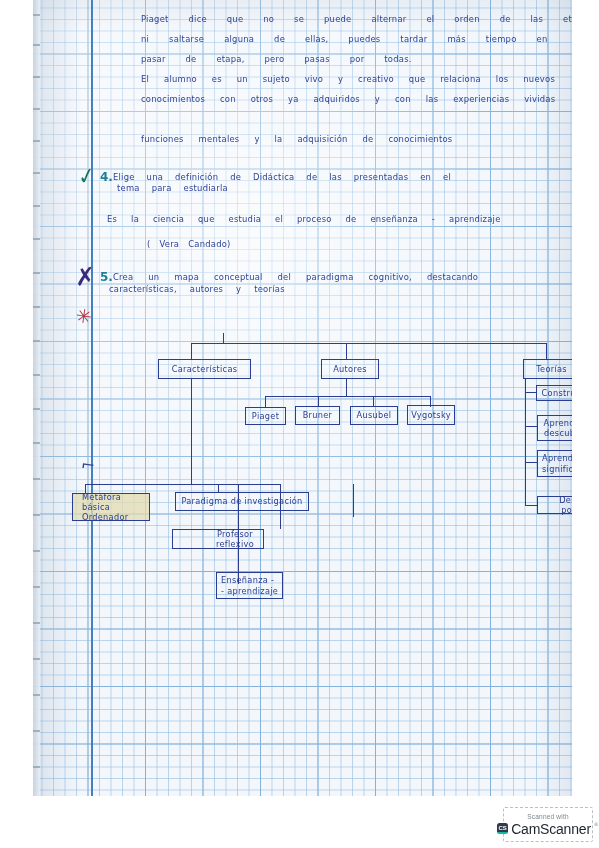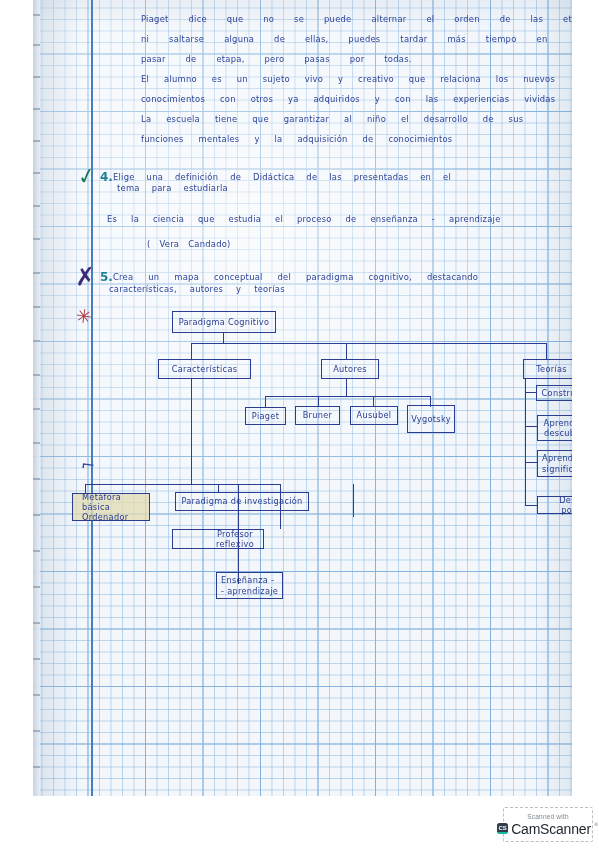--- a/index.html
+++ b/index.html
@@ -191,43 +191,39 @@
 
   <div style="position:absolute;left:58px;top:0;width:1.6px;height:796px;background:rgba(60,120,185,.95);"></div>
 
   <div class="pline xwide" style="top:14px;">Piaget dice que no se puede alternar el orden de las etapas,</div>
   <div class="pline xwide" style="top:34px;">ni saltarse alguna de ellas, puedes tardar más tiempo en</div>
   <div class="pline xwide" style="top:54px;">pasar de etapa, pero pasas por todas.</div>
 
   <div class="pline wide" style="top:74px;">El alumno es un sujeto vivo y creativo que relaciona los nuevos</div>
   <div class="pline wide" style="top:94px;">conocimientos con otros ya adquiridos y con las experiencias vividas</div>
 
-  <div class="pline wide" style="top:114px;">La escuela tiene que garantizar al niño el desarrollo de sus</div>
   <div class="pline wide" style="top:134px;">funciones mentales y la adquisición de conocimientos</div>
 
   <div class="check-green" style="left:44px;top:163px;">✓</div>
   <div class="qnum" style="left:67px;top:170px;">4.</div>
   <div class="qtext" style="left:80px;top:172px;">Elige una definición de Didáctica de las presentadas en el</div>
   <div class="qtext" style="left:84px;top:183px;">tema para estudiarla</div>
 
   <div class="qtext" style="left:74px;top:214px;word-spacing:11px;">Es la ciencia que estudia el proceso de enseñanza - aprendizaje</div>
   <div class="qtext" style="left:74px;top:239px;word-spacing:6px;margin-left:40px;">( Vera  Candado)</div>
 
   <div class="check-purple" style="left:42px;top:263px;">✗</div>
   <div class="asterisk-red" style="left:43px;top:305px;">✳</div>
 
   <div class="qnum" style="left:67px;top:270px;">5.</div>
   <div class="qtext" style="left:80px;top:272px;word-spacing:12px;">Crea un mapa conceptual del paradigma cognitivo, destacando</div>
   <div class="qtext" style="left:76px;top:284px;word-spacing:10px;">características, autores y teorías</div>
 
   <div id="diagram">
 
-    <div class="node" style="left:139px;top:311px;width:104px;height:22px;">
-      <span class="lbl">Paradigma Cognitivo</span>
-    </div>
 
     <div class="edge v" style="left:190px;top:333px;height:10px;"></div>
     <div class="edge h" style="left:158px;top:343px;width:355px;"></div>
     <div class="edge v" style="left:158px;top:343px;height:16px;"></div>
     <div class="edge v" style="left:313px;top:343px;height:16px;"></div>
     <div class="edge v" style="left:513px;top:343px;height:16px;"></div>
 
     <div class="node" style="left:125px;top:359px;width:93px;height:20px;">
       <span class="lbl">Características</span>
     </div>
@@ -247,21 +243,21 @@
 
     <div class="node" style="left:212px;top:407px;width:41px;height:18px;">
       <span class="lbl">Piaget</span>
     </div>
     <div class="node" style="left:262px;top:406px;width:45px;height:19px;">
       <span class="lbl">Bruner</span>
     </div>
     <div class="node" style="left:317px;top:406px;width:48px;height:19px;">
       <span class="lbl">Ausubel</span>
     </div>
-    <div class="node" style="left:374px;top:405px;width:48px;height:28px;">
+    <div class="node" style="left:374px;top:405px;width:48px;height:20px;">
       <span class="lbl">Vygotsky</span>
     </div>
 
     <div class="edge v" style="left:492px;top:379px;height:126px;"></div>
     <div class="edge h" style="left:492px;top:392px;width:11px;"></div>
     <div class="edge h" style="left:492px;top:426px;width:12px;"></div>
     <div class="edge h" style="left:492px;top:462px;width:12px;"></div>
     <div class="edge h" style="left:492px;top:505px;width:12px;"></div>
 
     <div class="node" style="left:503px;top:385px;width:82px;height:16px;">

